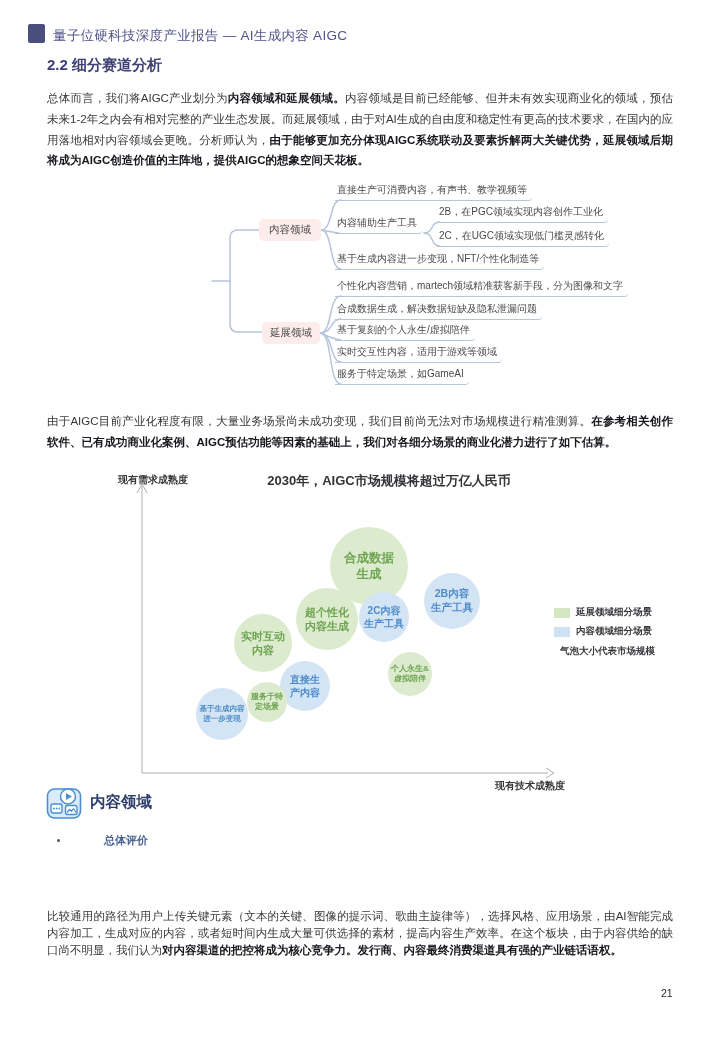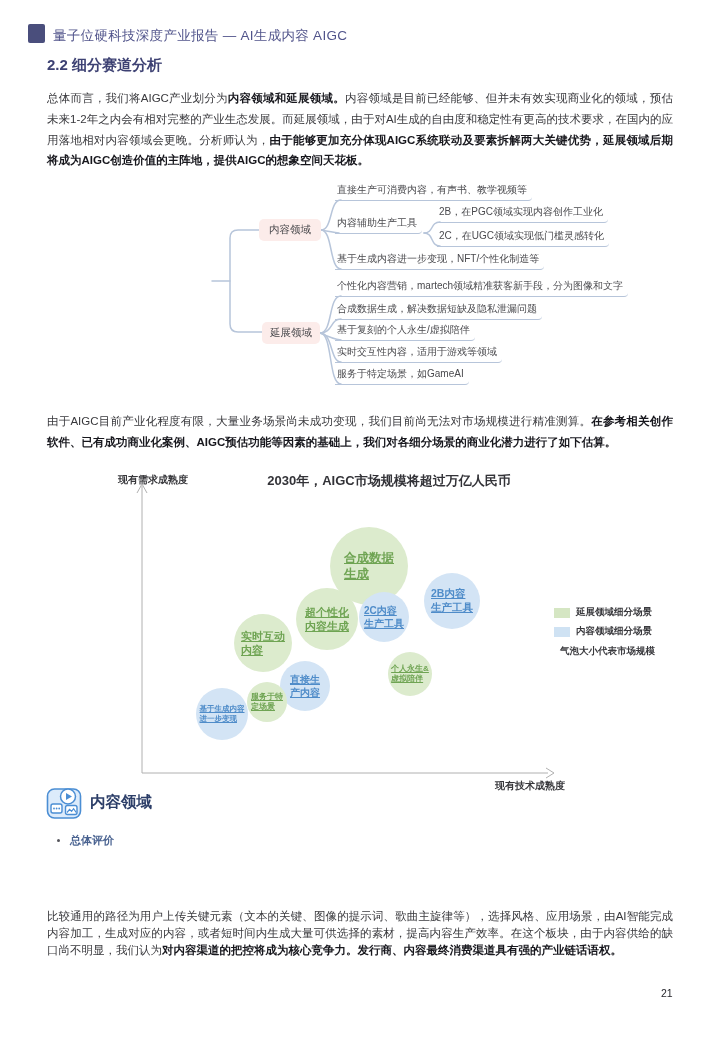--- a/index.html
+++ b/index.html
@@ -35,34 +35,34 @@
            padding:0 5px 3px 2px;border-bottom:1.5px solid #b7c5da;border-radius:0 0 4px 0;}
 
   
   #chart{left:80px;top:470px;width:610px;height:330px;}
   #chart-title{position:absolute;left:102px;top:2px;width:400px;text-align:center;
                font-size:13px;font-weight:bold;color:#333338;padding-left:7px;}
   #ylab{position:absolute;left:38px;top:3px;font-size:10px;font-weight:bold;color:#38383c;}
   #xlab{position:absolute;left:415px;top:309px;font-size:10px;font-weight:bold;color:#38383c;}
   #axes{position:absolute;left:0;top:0;}
   .bubble{position:absolute;border-radius:50%;display:flex;align-items:center;justify-content:center;
-          font-weight:bold;white-space:pre-line;line-height:1.3;text-decoration:underline;}
+          text-align:center;font-weight:bold;white-space:pre-line;line-height:1.3;}
   .bubble.ext{background:#dcebcd;color:#6fa453;}
   .bubble.cont{background:#d3e4f5;color:#4f8cc9;}
   #legend{position:absolute;left:474px;top:136px;font-size:9.5px;font-weight:bold;color:#3a3a3e;}
   .leg-row{display:flex;align-items:center;margin-bottom:6px;}
   .leg-sw{width:16px;height:10px;margin-right:6px;}
   .sw-ext{background:#d5e6c3;}
   .sw-cont{background:#cfe2f3;}
   #leg-note{margin-left:6px;margin-top:7px;}
 
   
   #content-icon{left:46px;top:786px;width:36px;height:34px;}
   #content-heading{left:90px;top:792px;font-size:15.5px;font-weight:bold;color:#2c3e68;}
-  #bullet-row{left:57px;top:833px;display:flex;align-items:center;font-size:11px;}
+  #bullet-row{left:57px;top:833px;display:flex;align-items:center;font-size:11px;gap:34px;}
   #bullet-dot{width:3px;height:3px;border-radius:50%;background:#55555c;margin-right:10px;}
   #bullet-label{font-weight:bold;color:#4a6391;}
   #pageno{left:661px;top:987px;font-size:10.5px;color:#26262c;}
 </style>
 </head>
 <body>
 
 <div id="page">
 
   <div class="abs" id="hdr-square"></div>

